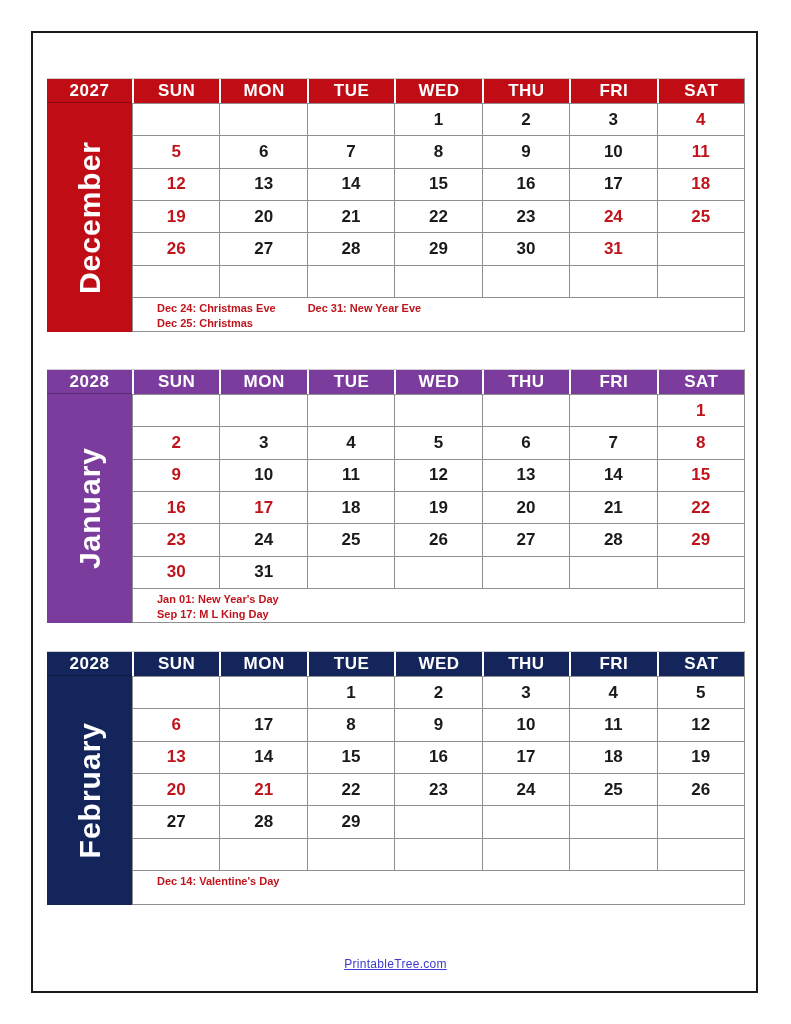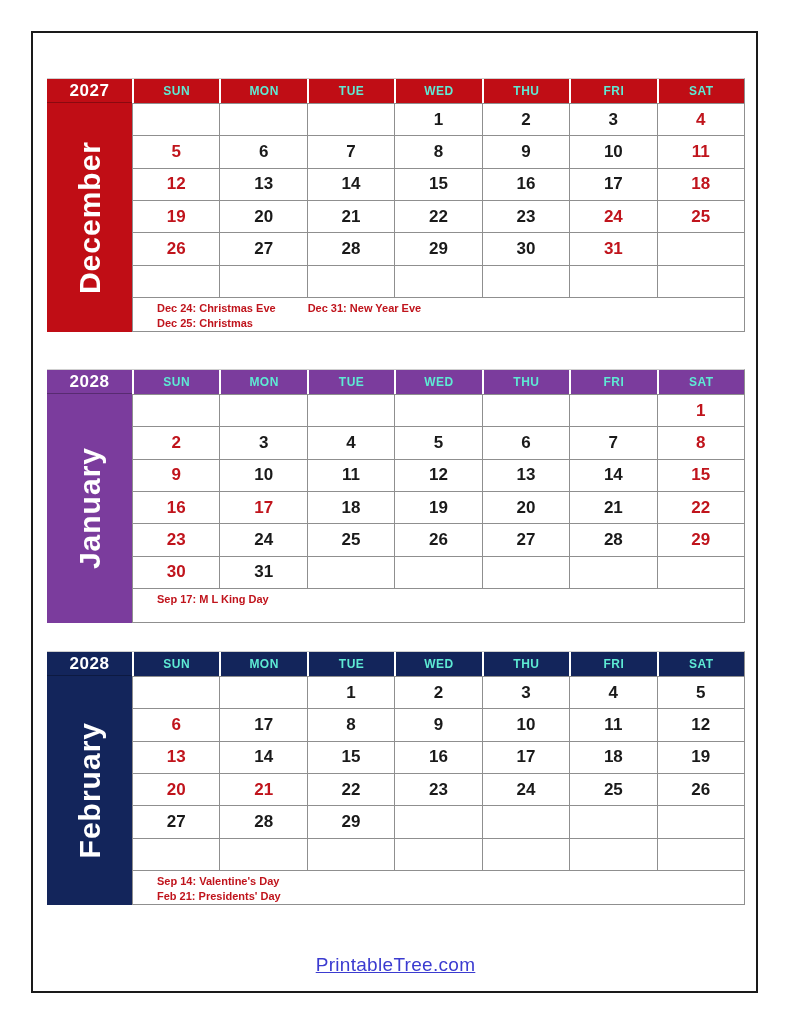--- a/index.html
+++ b/index.html
@@ -22,22 +22,22 @@
     border-bottom:1px solid rgba(0,0,0,.28); border-top:1px solid #cfcfcf; }
 
   .side-block { grid-column:1; grid-row:2/9; background:var(--accent);
     display:flex; align-items:center; justify-content:center; }
   .side-block span { writing-mode:vertical-rl; transform:rotate(180deg);
     color:#fff; font-weight:bold; font-size:30px; letter-spacing:1px; }
 
   .day-header { grid-column:2/9; grid-row:1; display:grid;
     grid-template-columns:repeat(7,1fr); border-top:1px solid #cfcfcf;
     border-right:1.5px solid var(--grid-line,#8f8f8f); }
-  .hcell { background:var(--accent); color:#5eead4; font-weight:bold;
-    font-size:12px; letter-spacing:.5px; display:flex; align-items:center;
+  .hcell { background:var(--accent); color:#ffffff; font-weight:bold;
+    font-size:17px; letter-spacing:.5px; display:flex; align-items:center;
     justify-content:center; border-left:2px solid #fff; }
 
   .date-grid { grid-column:2/9; grid-row:2/8; display:grid;
     grid-template-columns:repeat(7,1fr); grid-template-rows:repeat(6,1fr);
     border-left:1.5px solid var(--grid-line,#8f8f8f);
     border-top:1.5px solid var(--grid-line,#8f8f8f); background:#fff; }
   .cell { border-right:1.5px solid var(--grid-line,#8f8f8f);
     border-bottom:1.5px solid var(--grid-line,#8f8f8f);
     display:flex; align-items:center; justify-content:center;
     font-weight:bold; font-size:17px; color:#1a1a1a; }
@@ -45,21 +45,21 @@
 
   .notes { grid-column:2/9; grid-row:8; background:#fff;
     border-left:1.5px solid var(--grid-line,#8f8f8f);
     border-right:1.5px solid var(--grid-line,#8f8f8f);
     border-bottom:1.5px solid var(--grid-line,#8f8f8f);
     padding:3px 6px 0 24px; color:var(--date-red,#c0141c);
     font-weight:bold; font-size:11px; line-height:1.4; }
   .note-line span + span { margin-left:32px; }
 
   .footer { position:absolute; top:954px; left:0; width:791px; text-align:center; }
-  .footer-link { color:var(--link-blue,#3b3bd0); font-size:19px;
+  .footer-link { color:var(--link-blue,#3b3bd0); font-size:12px;
     text-decoration:underline; letter-spacing:.3px; cursor:pointer; }
 </style>
 </head>
 <body>
 
 <div class="page-border"></div>
 
 <div class="month month-december" style="--accent: #c00d15;">
   <div class="year-cell">2027</div>
   <div class="day-header">
@@ -176,20 +176,21 @@
       <div class="cell red">29</div>
       <div class="cell red">30</div>
       <div class="cell">31</div>
       <div class="cell"></div>
       <div class="cell"></div>
       <div class="cell"></div>
       <div class="cell"></div>
       <div class="cell"></div>
     </div>
   <div class="notes">
+      <div class="note-line"><span>Jan 01: New Year's Day</span></div>
       <div class="note-line"><span>Sep 17: M L King Day</span></div>
     </div>
 </div>
 
 <div class="month month-february" style="--accent: #13255b;">
   <div class="year-cell">2028</div>
   <div class="day-header">
       <div class="hcell">SUN</div>
       <div class="hcell">MON</div>
       <div class="hcell">TUE</div>
@@ -239,20 +240,19 @@
       <div class="cell"></div>
       <div class="cell"></div>
       <div class="cell"></div>
       <div class="cell"></div>
       <div class="cell"></div>
       <div class="cell"></div>
       <div class="cell"></div>
       <div class="cell"></div>
     </div>
   <div class="notes">
-      <div class="note-line"><span>Sep 14: Valentine's Day</span></div>
-      <div class="note-line"><span>Feb 21: Presidents' Day</span></div>
+      <div class="note-line"><span>Dec 14: Valentine's Day</span></div>
     </div>
 </div>
 
 <div class="footer">
   <a class="footer-link">PrintableTree.com</a>
 </div>
 
 </body></html>

